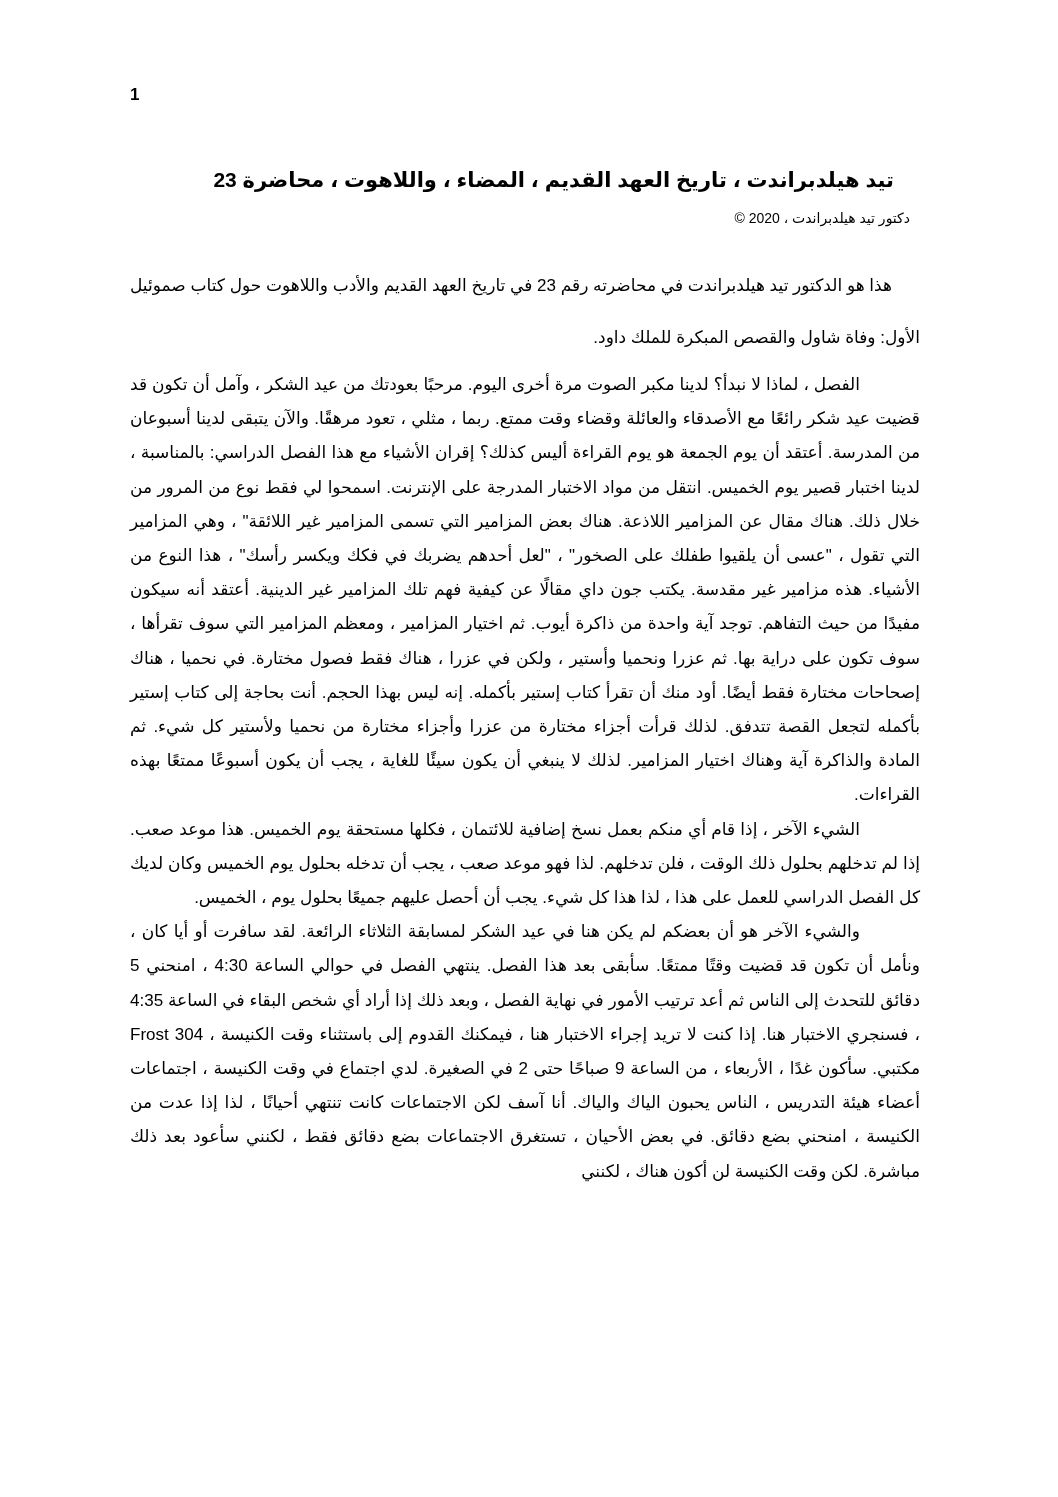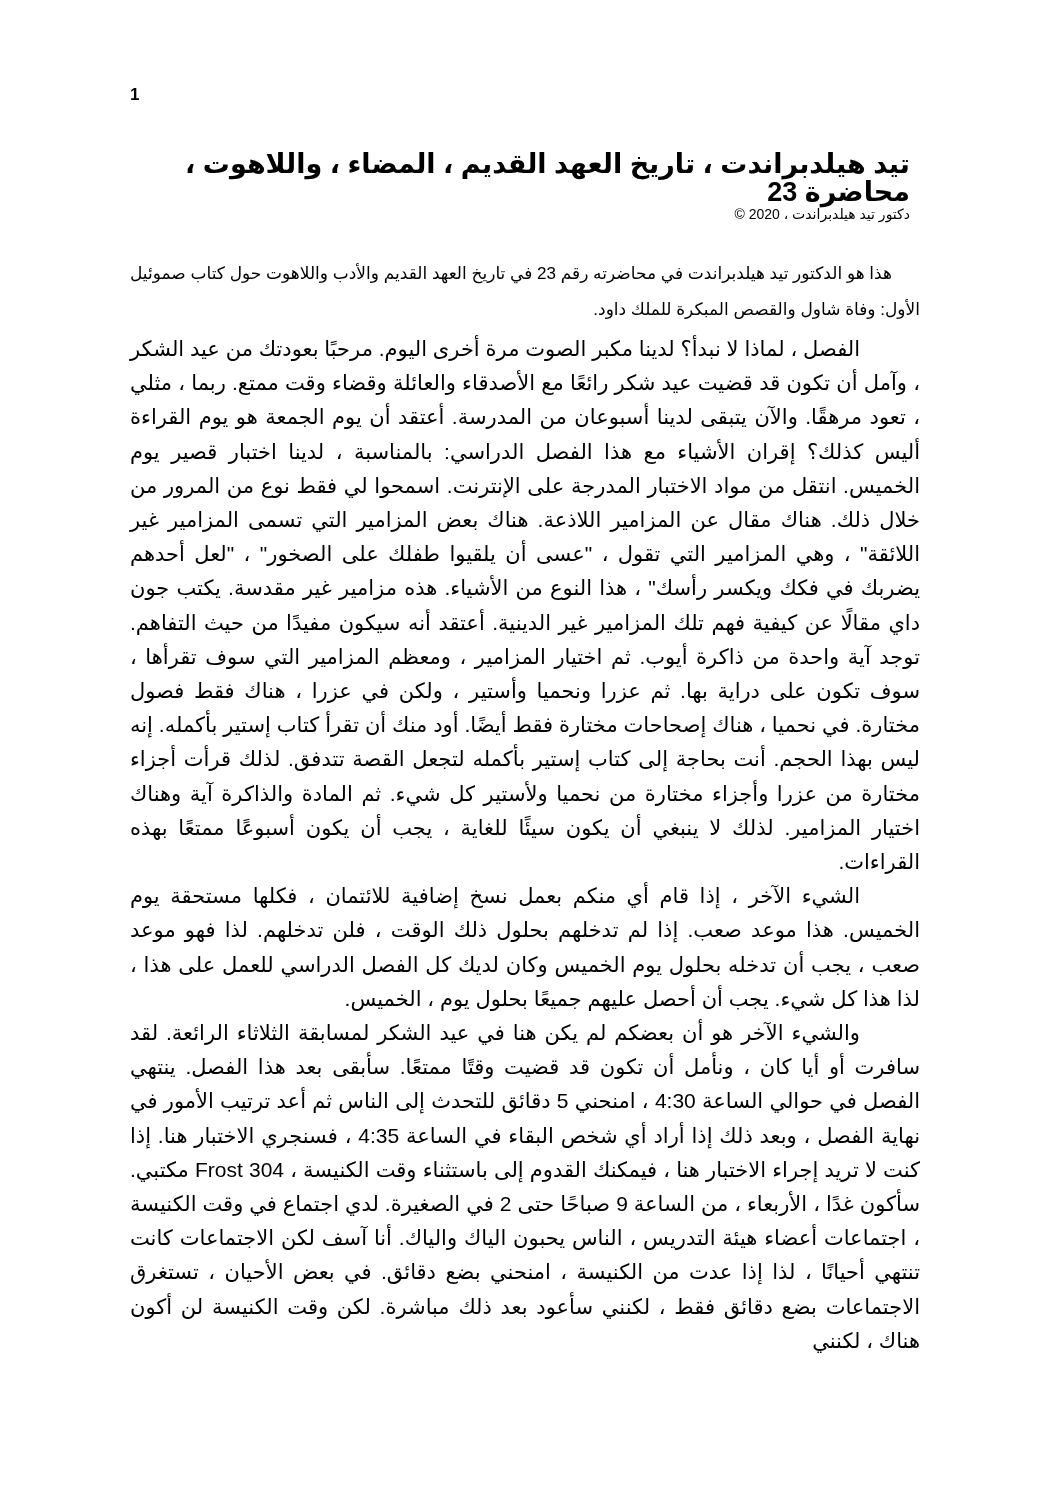--- a/index.html
+++ b/index.html
@@ -9,36 +9,36 @@
   }
   .page-number {
     position: absolute; left: 130px; top: 85px;
     font-size: 17px; font-weight: bold;
   }
   .doc {
     position: absolute; left: 130px; width: 790px; top: 150px;
     direction: rtl; text-align: right;
   }
   .title {
-    font-size: 27px; font-weight: bold; margin: 0; line-height: 28px;
+    font-size: 21px; font-weight: bold; margin: 16px; line-height: 28px;
     padding-right: 10px;
   }
   .copyright {
     font-size: 14px; margin: 0 0 0 0; padding-right: 10px;
   }
   .intro {
-    font-size: 17px; line-height: 36px; margin: 34px 0 0 0;
+    font-size: 17px; line-height: 52px; margin: 34px 0 0 0;
     text-indent: 28px; text-align: justify;
   }
   .section-heading {
     font-size: 17px; margin: 2px 0 0 0; line-height: 30px;
   }
   .section-heading b { font-weight: bold; }
   .para {
-    font-size: 21px; line-height: 34.2px; margin: 4px 0 0 0;
+    font-size: 17px; line-height: 34.2px; margin: 4px 0 0 0;
     text-indent: 60px; text-align: justify;
   }
   .para + .para { margin-top: 0; }
   .para.gap { }
 </style>
 </head>
 <body>
 
 <div class="page-number">1</div>
 

